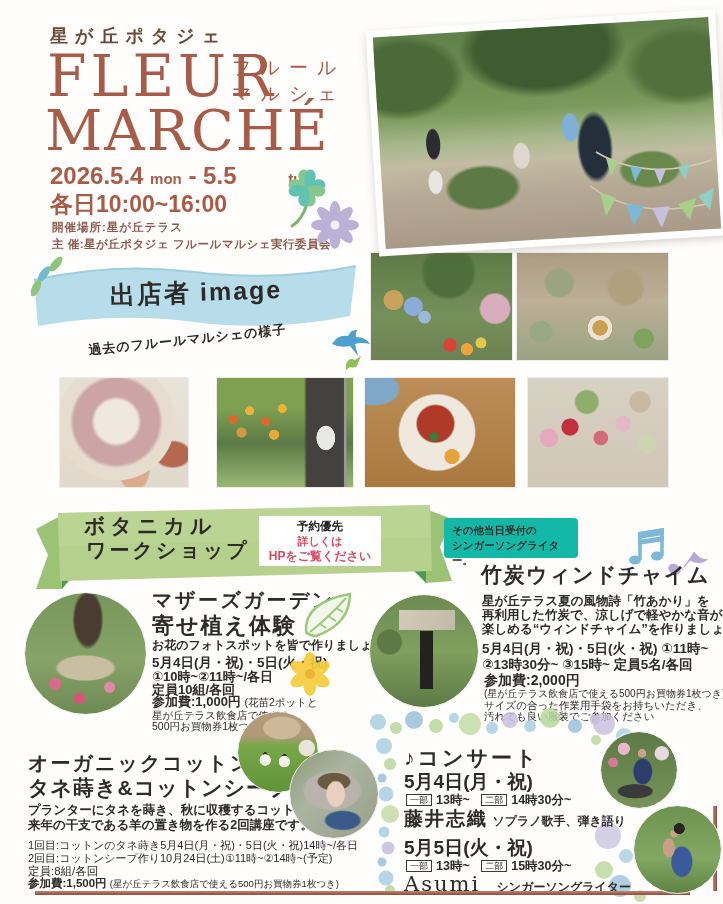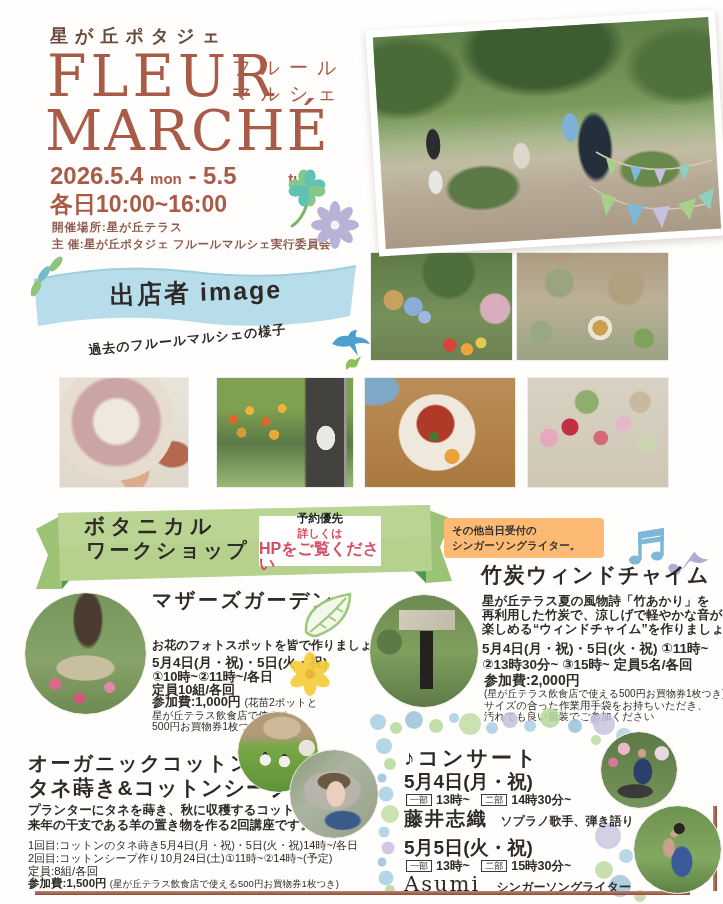--- a/index.html
+++ b/index.html
@@ -112,21 +112,21 @@
     radial-gradient(ellipse 30px 12px at 45% 78%, #3a3a3a 0 55%, transparent 62%),
     linear-gradient(180deg,#5d7a46,#76935a);}
   .ph-asumi{background:
     radial-gradient(circle 9px at 52% 26%, #2a2420 0 58%, transparent 64%),
     radial-gradient(circle 6px at 46% 32%, #caa08a 0 58%, transparent 66%),
     radial-gradient(ellipse 10px 16px at 40% 48%, #caa08a 0 55%, transparent 64%),
     radial-gradient(ellipse 18px 26px at 55% 64%, #3a5a9a 0 55%, transparent 62%),
     linear-gradient(180deg,#6d9350,#83a862 60%,#5d8244);}
   .notice-box{position:absolute;left:259px;top:516px;width:122px;height:50px;background:#fff;
     display:flex;flex-direction:column;align-items:center;justify-content:center;line-height:15px;z-index:3;}
-  .sameday-box{position:absolute;left:444px;top:518px;width:160px;height:40px;background:#fdba74;
+  .sameday-box{position:absolute;left:444px;top:518px;width:134px;height:40px;background:#14b8a6;
     border-radius:4px;padding:5px 8px;box-sizing:border-box;font-size:10.5px;font-weight:700;
     color:#2d2d2d;line-height:15px;}
   .partbox{display:inline-block;border:1.2px solid #3a3a3a;font-size:9px;padding:0px 3px;
     margin-right:4px;vertical-align:1px;background:#fff;color:#2d2a27;}
   .rule-h{position:absolute;left:35px;top:891px;width:655px;height:4px;
     background:linear-gradient(180deg,#c08570,#8f4b3a);}
   .rule-v{position:absolute;left:713px;top:806px;width:4px;height:85px;
     background:linear-gradient(90deg,#c08570,#8f4b3a);}
 </style>
 </head>
@@ -233,21 +233,21 @@
     <polygon points="28,68 48,62 28,86" fill="#4e9a4e"></polygon>
     <polygon points="392,64 372,60 392,80" fill="#4e9a4e"></polygon>
     <polygon points="24,10 396,2 398,68 26,78" fill="#b5d18d"></polygon>
     <polygon points="24,10 396,2 397,34 25,43" fill="#bcd695" opacity="0.7"></polygon>
   </svg>
   <div class="t bold" style="left:86px;top:539px;font-size:20px;letter-spacing:3px;z-index:3;">ワークショップ</div>
   <div class="t bold" style="left:84px;top:514px;font-size:21px;letter-spacing:5px;z-index:3;">ボタニカル</div>
   <div class="notice-box">
     <span class="bold" style="font-size:11.5px;color:#222;">予約優先</span>
     <span class="bold" style="font-size:11px;color:#d64a62;">詳しくは</span>
-    <span class="bold" style="font-size:16px;color:#d64a62;">HPをご覧ください</span>
+    <span class="bold" style="font-size:12px;color:#d64a62;text-align:center;">HPをご覧ください</span>
   </div>
   <div class="sameday-box">
     <div>その他当日受付の</div>
     <div>シンガーソングライター。</div>
   </div>
 
   <svg class="abs" style="left:626px;top:526px;" width="40" height="42" viewBox="0 0 40 42">
     <ellipse cx="9" cy="34" rx="6" ry="4.5" fill="#7db8d8"></ellipse>
     <ellipse cx="31" cy="30" rx="6" ry="4.5" fill="#7db8d8"></ellipse>
     <path d="M14 34 L14 8 L36 4 L36 30" stroke="#7db8d8" stroke-width="3.5" fill="none"></path>
@@ -256,20 +256,21 @@
   </svg>
   <svg class="abs" style="left:668px;top:548px;" width="44" height="40" viewBox="0 0 44 40">
     <g transform="rotate(35 22 20)">
       <ellipse cx="10" cy="30" rx="6.5" ry="5" fill="#b3abd3"></ellipse>
       <path d="M16 30 L16 4 Q26 8 32 2 Q30 12 18 14 Z" fill="#b3abd3"></path>
     </g>
   </svg>
 
   <div class="photo circ ph-garden" style="left:25px;top:593px;width:121px;height:121px;z-index:1;"></div>
   <div class="t bold" style="left:152px;top:589px;font-size:20px;letter-spacing:2.5px;">マザーズガーデン</div>
+  <div class="t bold" style="left:152px;top:613px;font-size:22px;letter-spacing:2px;">寄せ植え体験</div>
   <svg class="abs" style="left:300px;top:588px;" width="58" height="54" viewBox="0 0 58 54">
     <path d="M6 44 Q4 14 50 6 Q50 36 16 48 Q10 48 6 44 Z" fill="#f3f9ea" stroke="#9cc87e" stroke-width="2.5"></path>
     <path d="M10 44 Q28 30 46 10" stroke="#9cc87e" stroke-width="2" fill="none"></path>
     <path d="M20 36 L26 40 M28 28 L36 33 M36 20 L43 24" stroke="#9cc87e" stroke-width="1.8"></path>
   </svg>
   <div class="t semi" style="left:152px;top:639px;font-size:12px;">お花のフォトスポットを皆で作りましょう。</div>
   <div class="t semi" style="left:152px;top:655px;font-size:13.5px;">5月4日(月・祝)・5日(火・祝)</div>
   <div class="t semi" style="left:152px;top:670px;font-size:13px;">①10時~②11時~/各日</div>
   <div class="t semi" style="left:152px;top:683px;font-size:13px;">定員10組/各回</div>
   <div class="t" style="left:152px;top:695px;font-size:13px;">
@@ -367,21 +368,21 @@
   <div class="photo circ ph-asumi" style="left:634px;top:806px;width:87px;height:87px;z-index:1;"></div>
 
   <div class="t bold" style="left:404px;top:746px;font-size:21px;letter-spacing:3px;">♪コンサート</div>
   <div class="t bold" style="left:404px;top:771px;font-size:19px;">5月4日(月・祝)</div>
   <div class="t" style="left:406px;top:793px;font-size:12.5px;">
     <span class="partbox">一部</span><span class="semi">13時~</span>
     <span class="partbox" style="margin-left:8px;">二部</span><span class="semi">14時30分~</span>
   </div>
   <div class="t" style="left:404px;top:808px;">
     <span class="bold" style="font-size:19px;letter-spacing:2px;">藤井志織</span>
-    <span class="semi" style="font-size:12px;margin-left:8px;">ソプラノ歌手、弾き語り</span>
+    <span class="semi" style="font-size:12px;">ソプラノ歌手、弾き語り</span>
   </div>
   <div class="t bold" style="left:404px;top:837px;font-size:19px;">5月5日(火・祝)</div>
   <div class="t" style="left:406px;top:859px;font-size:12.5px;">
     <span class="partbox">一部</span><span class="semi">13時~</span>
     <span class="partbox" style="margin-left:8px;">二部</span><span class="semi">15時30分~</span>
   </div>
   <div class="t" style="left:404px;top:872px;">
     <span style="font-family:'DejaVu Serif','Liberation Serif',serif;font-size:21px;letter-spacing:2px;color:#2d2a27;">Asumi</span>
     <span class="semi" style="font-size:12px;margin-left:12px;">シンガーソングライター</span>
   </div>

